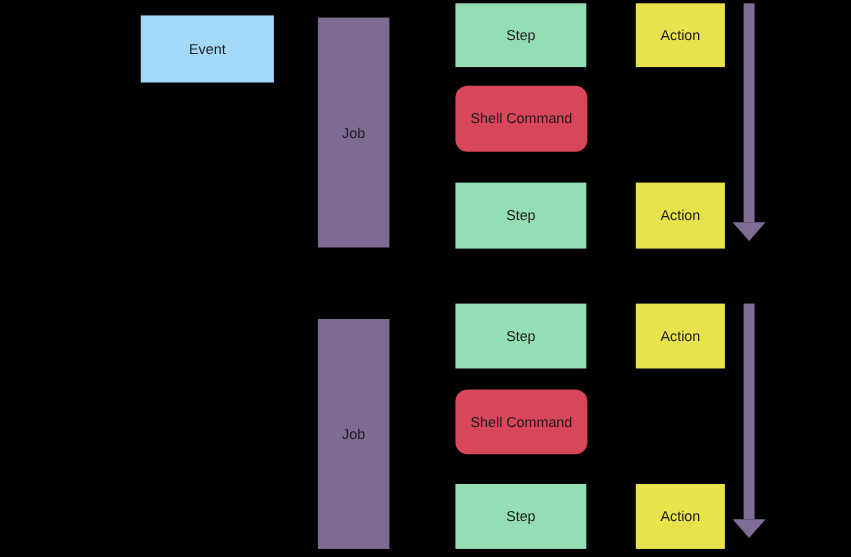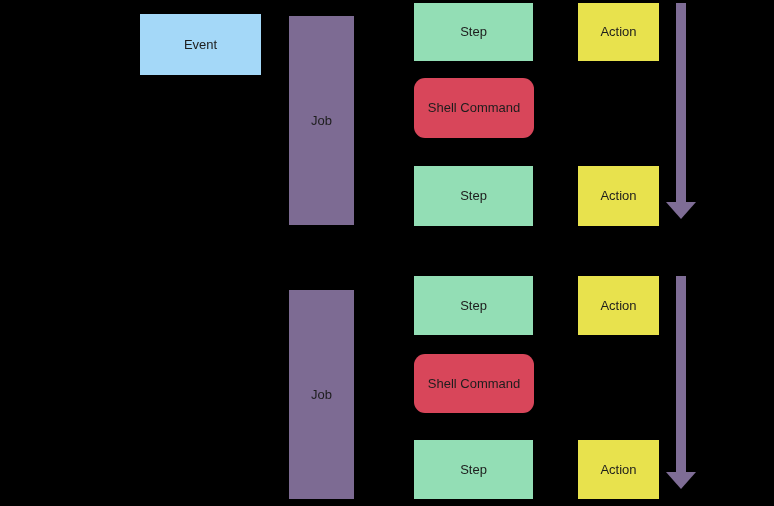--- a/index.html
+++ b/index.html
@@ -41,21 +41,21 @@
     border-left: 15px solid transparent;
     border-right: 15px solid transparent;
     border-top: 17px solid #7f6d96;
   }
 </style>
 </head>
 <body>
 
 <div id="canvas">
 
-  <div class="node node-event" style="left: 140px; top: 14px; width: 121px; height: 61px; background: rgb(164, 216, 248); color: rgb(29, 29, 29);">
+  <div class="node node-event" style="left: 128px; top: 14px; width: 121px; height: 61px; background: rgb(164, 216, 248); color: rgb(29, 29, 29);">
     <span>Event</span>
   </div>
 
   <div class="node node-job" style="left: 289px; top: 16px; width: 65px; height: 209px; background: rgb(125, 107, 147); color: rgb(29, 29, 29);">
     <span>Job</span>
   </div>
 
   <div class="node node-step" style="left: 414px; top: 3px; width: 119px; height: 58px; background: rgb(147, 222, 181); color: rgb(29, 29, 29);">
     <span>Step</span>
   </div>

